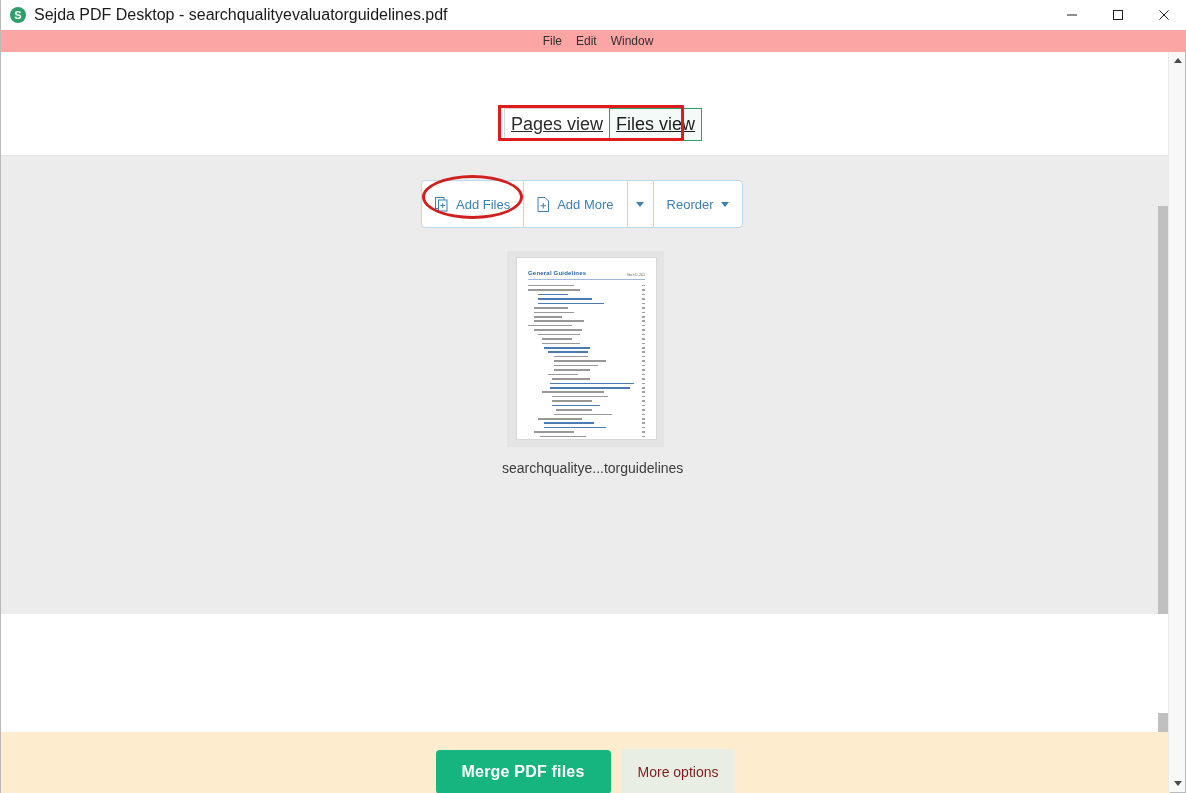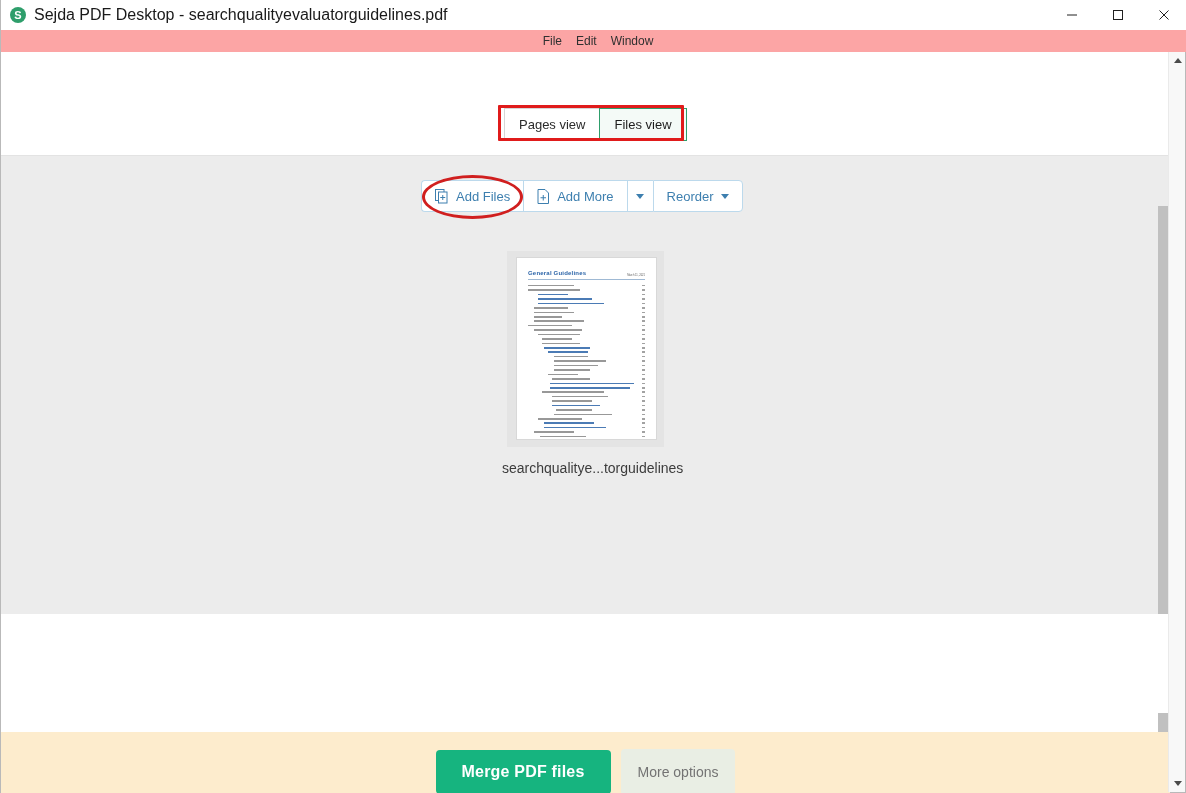--- a/index.html
+++ b/index.html
@@ -80,25 +80,26 @@
     position: absolute; left: 0; top: 52px; width: 1169px; height: 103px;
     background: #ffffff;
   }
   .view-tabs {
     position: absolute; left: 503px; top: 56px;
     display: flex;
     height: 33px;
   }
   .view-tab {
     display: flex; align-items: center; justify-content: center;
-    font-size: 13px;
-    padding: 0 14px;
+    font-size: 18px;
+    padding: 0 6px;
     background: #ffffff;
     border: 1px solid #d6d6d6;
     color: #2b2b2b;
+    text-decoration: underline;
   }
   .view-tab.left { border-right: none; }
   .view-tab.active {
     border: 1px solid #2e9e6b;
     background: #f4faf7;
     color: #1d1d1d;
   }
   
   .anno-rect {
     position: absolute; left: 497px; top: 105px;
@@ -144,21 +145,21 @@
     background: transparent;
   }
   .inner-thumb {
     position: absolute; right: 1px; top: 0; width: 11px; height: 530px;
     background: #c0c0c0;
   }
 
   
   .toolbar {
     position: absolute; left: 420px; top: 180px;
-    display: flex; height: 32px;
+    display: flex; height: 48px;
   }
   .tb-btn {
     display: flex; align-items: center; gap: 7px;
     padding: 0 13px;
     font-size: 13px;
     color: #3d7faf;
     background: #ffffff;
     border: 1px solid #bcd9ec;
     border-right: none;
   }
@@ -245,21 +246,21 @@
   .btn-merge {
     background: #16b47f;
     color: #ffffff;
     font-size: 16px; font-weight: bold;
     padding: 13px 26px;
     border: none; border-radius: 4px;
     letter-spacing: .2px;
   }
   .btn-more {
     background: #e9eee4;
-    color: #737373;
+    color: #7f1d1d;
     font-size: 14px;
     padding: 15px 17px;
     border: none; border-radius: 4px;
   }
 </style>
 </head>
 <body>
 
 <div id="app">
 

